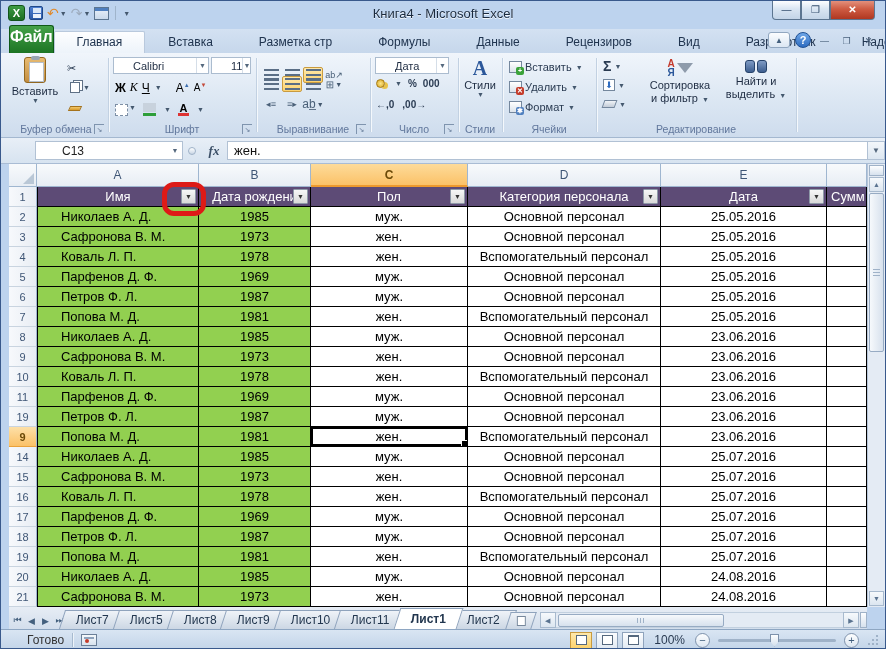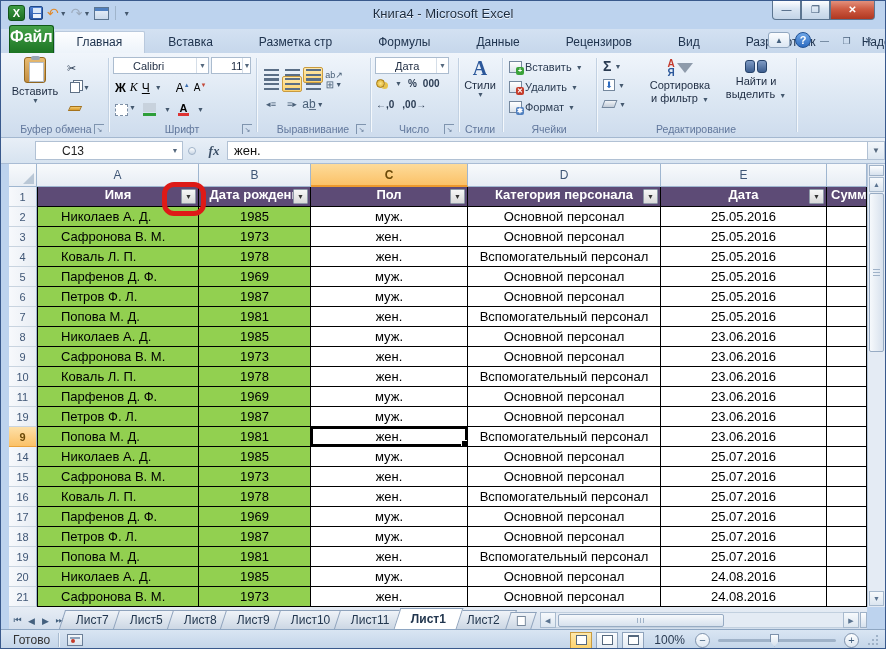--- a/index.html
+++ b/index.html
@@ -101,21 +101,21 @@
   .colh.sel { background:linear-gradient(#FDDB9A,#FBC268); border-bottom:2px solid #ED9A2E; color:#6B4A08; font-weight:bold; }
   .corner { position:relative; }
   .corner:after { content:""; position:absolute; right:2px; bottom:2px; border-left:11px solid transparent; border-bottom:11px solid #B9C7D6; }
   .r { height:20px; }
   .g { background:linear-gradient(90deg,#F7F9FC,#E8EDF4); border-right:1px solid #9FB6D0; border-bottom:1px solid #C9D4E0; font-size:11px; color:#3F5676; display:flex; align-items:center; justify-content:center; }
   .g.sel { background:linear-gradient(#FDE0A8,#FBC167); border-bottom:1px solid #E9A13B; color:#6B4A08; font-weight:bold; }
   .c { border-right:1px solid #000; border-bottom:1px solid #000; font-size:13px; color:#000; display:flex; align-items:center; justify-content:center; overflow:hidden; white-space:nowrap; }
   .c.first { border-left:1px solid #000; }
   .c.name { justify-content:flex-start; padding-left:23px; }
   .c.gr { background:#92D050; }
-  .hc { background:#5D4B76; color:#fff; font-weight:bold; position:relative; border-right:1px solid #000; border-bottom:1px solid #000; font-size:13px; display:flex; justify-content:center; overflow:hidden; white-space:nowrap; }
+  .hc { background:#5D4B76; color:#fff; font-weight:normal; position:relative; border-right:1px solid #000; border-bottom:1px solid #000; font-size:13px; display:flex; align-items:center; justify-content:center; overflow:hidden; white-space:nowrap; }
   .hc.first { border-left:1px solid #000; }
   .hc.fleft { justify-content:flex-start; padding-left:4px; }
   .fbtn { position:absolute; right:2px; top:2px; width:15px; height:15px; background:linear-gradient(#F7F7F7,#D9D9D9); border:1px solid #8E99A8; border-radius:1px; font-size:7px; color:#333; display:flex; align-items:center; justify-content:center; }
   .selcell { box-shadow:inset 0 0 0 2px #000; position:relative; background:#fff; }
   .selcell:after { content:""; position:absolute; right:-1px; bottom:-1px; width:5px; height:5px; background:#000; border:1px solid #fff; }
   .redoval { position:absolute; left:161px; top:181px; width:44px; height:34px; border:5px solid #DE1A17; border-radius:12px; z-index:50; }
 
   
   .vsb { position:absolute; top:163px; left:866px; width:18px; height:443px; background:#E4EBF4; border-left:1px solid #B6C6DA; }
   .vsplit { height:11px; background:linear-gradient(#FDFEFF,#D7E2EE); border:1px solid #9FB2C8; margin:1px; }
@@ -136,21 +136,21 @@
   .ins-tab i { transform:skewX(18deg); width:9px; height:10px; background:#fff; border:1px solid #77889C; display:block; }
   .hsb { flex:1; display:flex; align-items:center; height:17px; margin:0 0 1px 6px; }
   .hbtn { width:16px; height:16px; background:linear-gradient(#F6F9FC,#DCE6F0); border:1px solid #A8BACE; color:#5A7390; font-size:7px; text-align:center; line-height:15px; }
   .htrack { flex:1; height:16px; background:#E4EBF4; border-top:1px solid #C2D0DF; border-bottom:1px solid #C2D0DF; position:relative; }
   .hthumb { position:absolute; left:2px; top:1px; height:13px; width:58%; background:linear-gradient(#F6F9FC,#D7E1ED); border:1px solid #97ABC3; border-radius:2px; }
   .hthumb .grip { position:absolute; left:50%; top:3px; bottom:3px; width:7px; margin-left:-4px; background:repeating-linear-gradient(90deg,#9FB2C8 0 1px, transparent 1px 3px); }
   .hsplit { width:7px; height:16px; background:linear-gradient(#FDFEFF,#D7E2EE); border:1px solid #9FB2C8; margin-left:1px; }
 
   
   .sbar { position:absolute; top:628px; left:0; right:0; height:21px; background:linear-gradient(#D9E5F3,#C2D4E8); border-top:1px solid #8EA6C2; display:flex; align-items:center; font-size:12px; color:#333; }
-  .ready { margin-left:12px; }
+  .ready { margin-left:26px; }
   .sdiv { width:1px; height:14px; background:#A7BACF; margin:0 8px; box-shadow:1px 0 0 #EDF3F9; }
   .macro-ic { width:16px; height:12px; border:1px solid #6B7F98; background:linear-gradient(#F4F8FB,#D9E3EE); position:relative; }
   .macro-ic:before { content:""; position:absolute; left:2px; top:2px; right:2px; height:2px; background:#8FA3BC; }
   .macro-ic:after { content:""; position:absolute; left:3px; bottom:2px; width:4px; height:4px; border-radius:50%; background:#C43B2A; }
   .sbar-right { margin-left:auto; display:flex; align-items:center; gap:4px; padding-right:6px; }
   .vb { width:22px; height:17px; border:1px solid #8FA3BC; background:linear-gradient(#FBFCFE,#E2EAF3); display:flex; align-items:center; justify-content:center; }
   .vb.active { background:linear-gradient(#FFE9AC,#FCD26E); border-color:#C99B3F; }
   .vb i { width:11px; height:10px; border:1px solid #55687E; background:#fff; display:block; }
   .vb.v1 i { background:linear-gradient(#fff 0 0) padding-box, repeating-linear-gradient(#55687E 0 1px, #fff 1px 4px); }
   .vb.v3 i { border-width:2px 1px 1px; }

